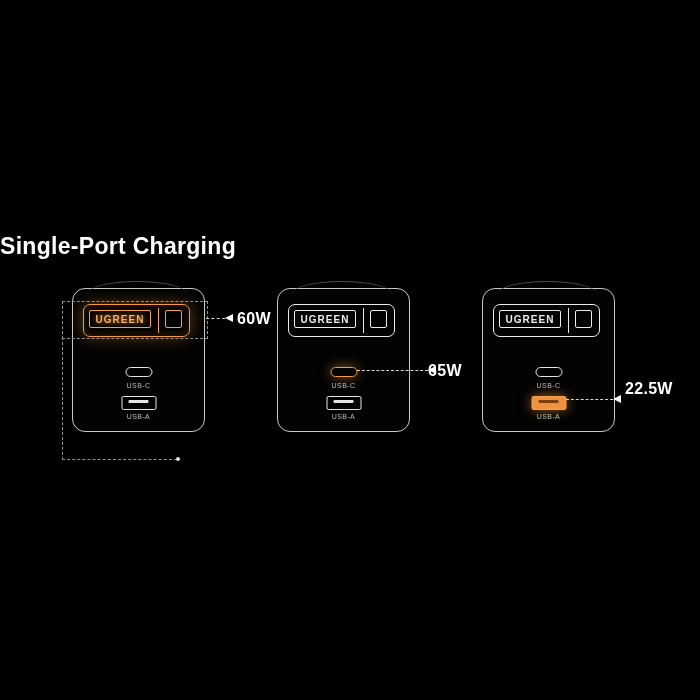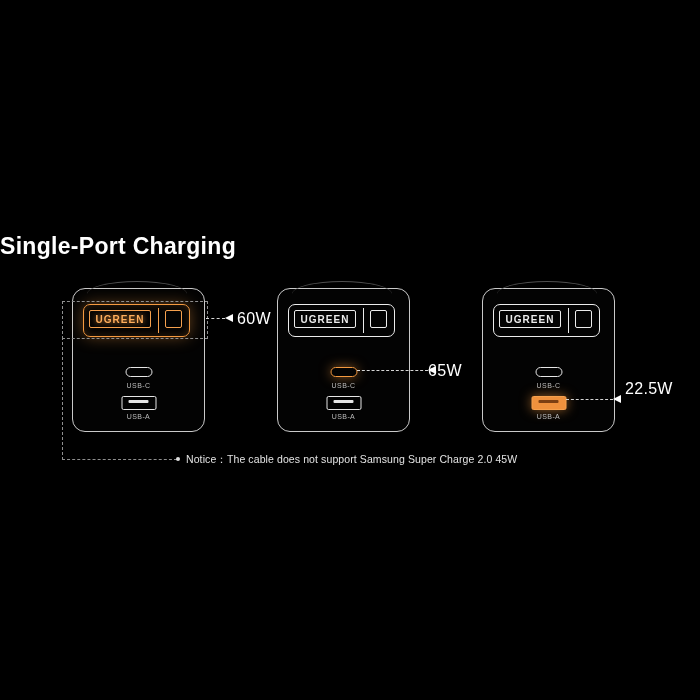--- a/index.html
+++ b/index.html
@@ -45,21 +45,21 @@
          border-left:1px dashed #8f8f8f;border-bottom:1px dashed #8f8f8f}
   .dline{position:absolute;border-top:1.5px dashed #d6d6d6}
   .l60{left:206px;top:318px;width:19px}
   .l65{left:357px;top:370px;width:71px}
   .l225{left:566px;top:399px;width:47px}
   .arrow{position:absolute;width:0;height:0;border-top:4.5px solid transparent;
          border-bottom:4.5px solid transparent;border-right:8px solid #fff}
   .a60{left:225px;top:314px}
   .a65{left:428px;top:366px}
   .a225{left:613px;top:395px}
-  .watt{position:absolute;color:#fff;font-size:16px;font-weight:400;line-height:17px;letter-spacing:.3px}
+  .watt{position:absolute;color:#fff;font-size:16px;font-weight:700;line-height:17px;letter-spacing:.3px}
   .w60{left:237px;top:310px}
   .w65{left:428px;top:362px}
   .w225{left:625px;top:380px}
 
   .notice-dot{position:absolute;left:176px;top:457px;width:4px;height:4px;border-radius:50%;background:#e0e0e0}
   .notice{position:absolute;left:186px;top:453px;font-size:10.5px;color:#e3e3e3;letter-spacing:.1px}
 </style>
 </head>
 <body>
 
@@ -121,15 +121,14 @@
 
   <div class="dline l65"></div>
   <div class="arrow a65"></div>
   <div class="watt w65">65W</div>
 
   <div class="dline l225"></div>
   <div class="arrow a225"></div>
   <div class="watt w225">22.5W</div>
 
   <div class="notice-dot"></div>
-  <div class="notice">Notice：The cable does not support Samsung Super Charge 2.0 45W</div>
 
 </div>
 
 </body></html>

